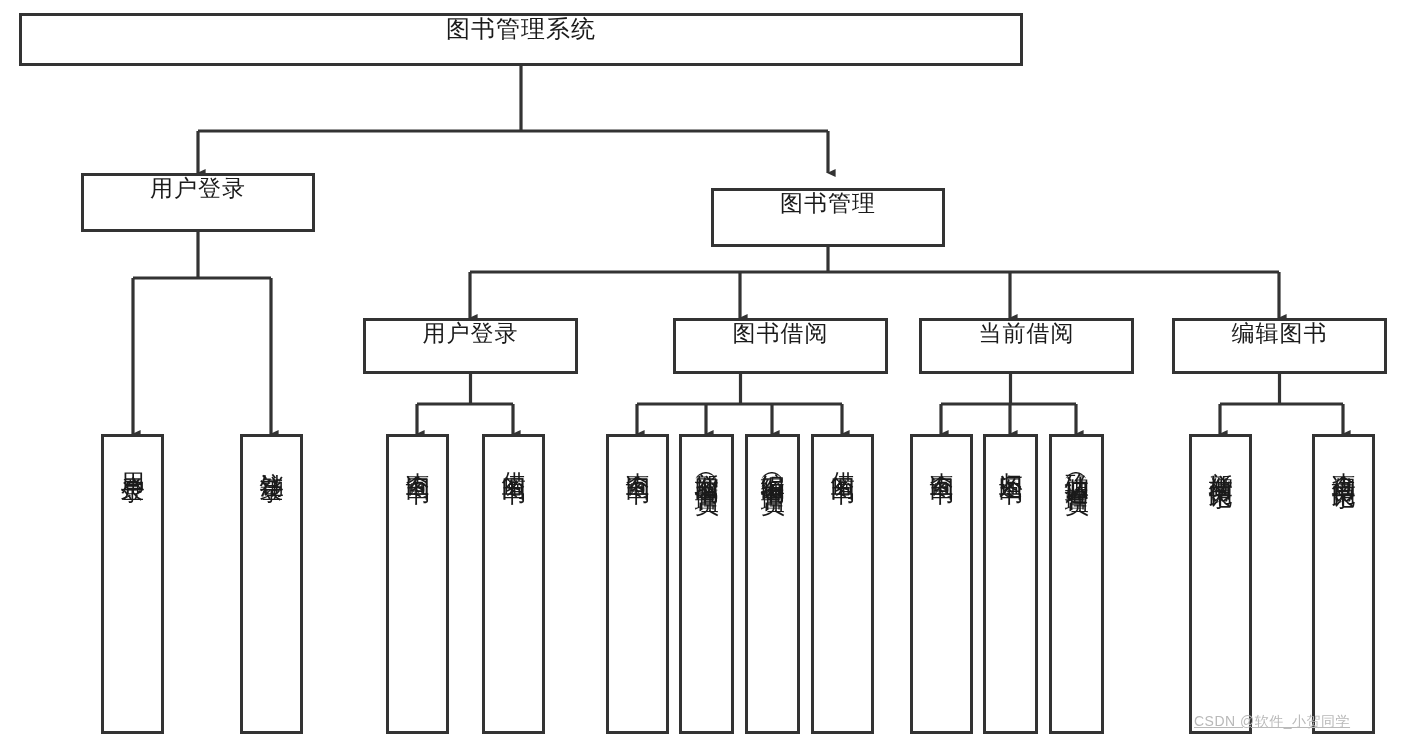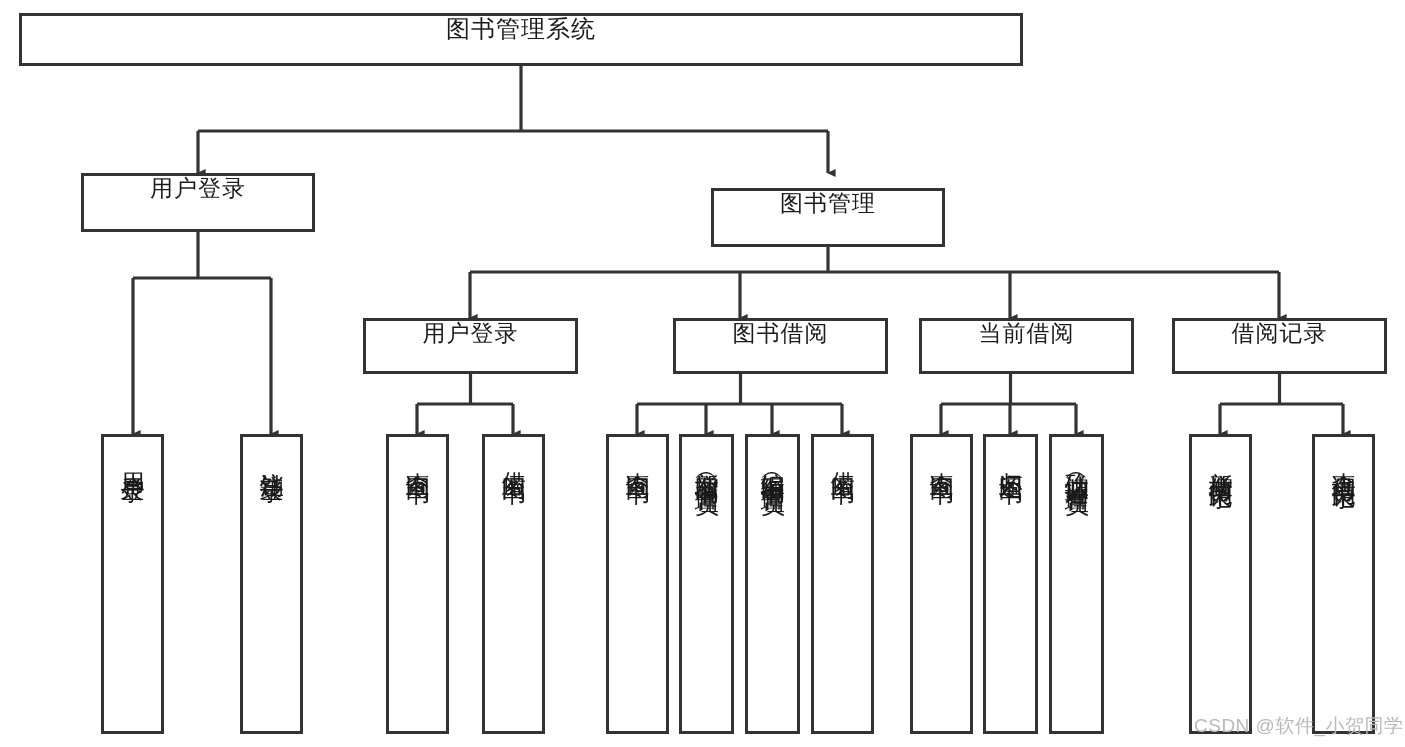--- a/index.html
+++ b/index.html
@@ -52,24 +52,25 @@
     text-orientation: upright;
     font-size: 24px;
     line-height: 1.18;
     letter-spacing: 3px;
     white-space: normal;
     max-height: 260px;
   }
   .watermark {
     position: absolute;
     color: #b9b9b9;
-    font-size: 19px;
+    font-size: 14px;
     letter-spacing: 0.5px;
     white-space: nowrap;
     pointer-events: none;
+    text-decoration: underline;
   }
 </style>
 </head>
 <body>
 
 <div id="stage">
 
   <svg id="diagram-svg" viewBox="0 0 1405 747" xmlns="http://www.w3.org/2000/svg">
     <defs>
       <marker id="arrowhead" markerWidth="9" markerHeight="9" refX="4.5" refY="7.6" orient="auto" markerUnits="userSpaceOnUse">
@@ -126,21 +127,21 @@
       <div class="node-box" style="left: 363px; top: 318px; width: 215px; height: 56px;">
         <span class="node-label">用户登录</span>
       </div>
       <div class="node-box" style="left: 633px; top: 318px; width: 215px; height: 56px; margin-left: 40px;">
         <span class="node-label">图书借阅</span>
       </div>
       <div class="node-box" style="left: 903px; top: 318px; width: 215px; height: 56px; margin-left: 16px;">
         <span class="node-label">当前借阅</span>
       </div>
       <div class="node-box" style="left: 1172px; top: 318px; width: 215px; height: 56px;">
-        <span class="node-label">借阅记录</span>
+        <span class="node-label">编辑图书</span>
       </div>
       <div class="node-box vertical" style="left: 101px; top: 434px; width: 63px; height: 300px;">
         <span class="node-label">用户登录</span>
       </div>
       <div class="node-box vertical" style="left: 240px; top: 434px; width: 63px; height: 300px;">
         <span class="node-label">注销登录</span>
       </div>
       <div class="node-box vertical" style="left: 386px; top: 434px; width: 63px; height: 300px;">
         <span class="node-label">查询图书</span>
       </div>

